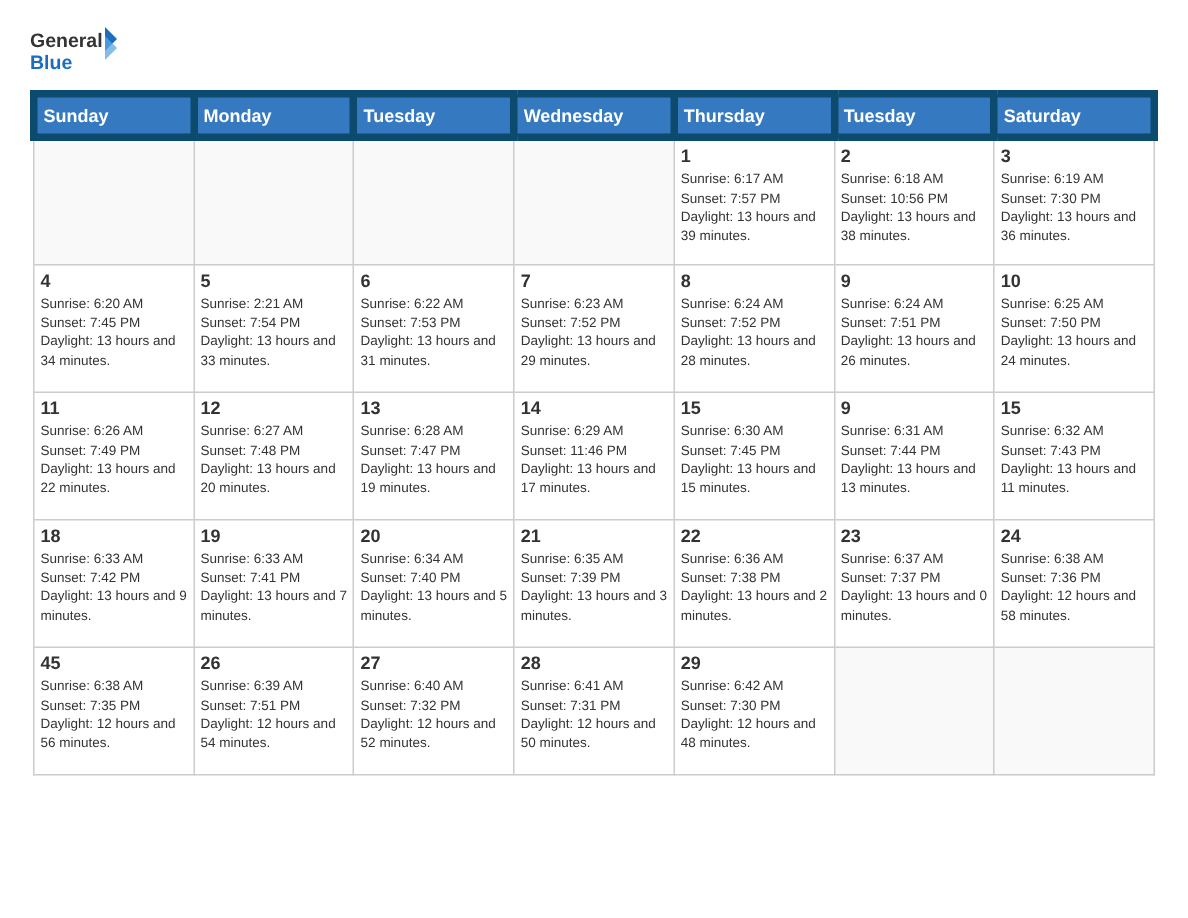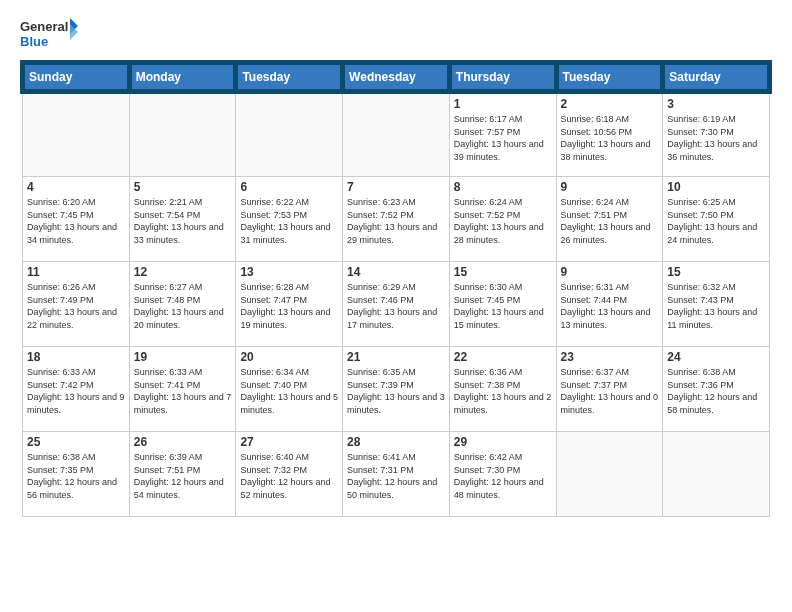--- a/index.html
+++ b/index.html
@@ -193,21 +193,21 @@
           </td>
           <td>
             <span class="day-number">13</span>
             <div class="day-info">Sunrise: 6:28 AM
 Sunset: 7:47 PM
 Daylight: 13 hours and 19 minutes.</div>
           </td>
           <td>
             <span class="day-number">14</span>
             <div class="day-info">Sunrise: 6:29 AM
-Sunset: 7:46 PM
+Sunset: 11:46 PM
 Daylight: 13 hours and 17 minutes.</div>
           </td>
           <td>
             <span class="day-number">15</span>
             <div class="day-info">Sunrise: 6:30 AM
 Sunset: 7:45 PM
 Daylight: 13 hours and 15 minutes.</div>
           </td>
           <td>
             <span class="day-number">9</span>
@@ -261,21 +261,21 @@
           </td>
           <td>
             <span class="day-number">24</span>
             <div class="day-info">Sunrise: 6:38 AM
 Sunset: 7:36 PM
 Daylight: 12 hours and 58 minutes.</div>
           </td>
         </tr>
         <tr>
           <td>
-            <span class="day-number">25</span>
+            <span class="day-number">45</span>
             <div class="day-info">Sunrise: 6:38 AM
 Sunset: 7:35 PM
 Daylight: 12 hours and 56 minutes.</div>
           </td>
           <td>
             <span class="day-number">26</span>
             <div class="day-info">Sunrise: 6:39 AM
 Sunset: 7:51 PM
 Daylight: 12 hours and 54 minutes.</div>
           </td>

